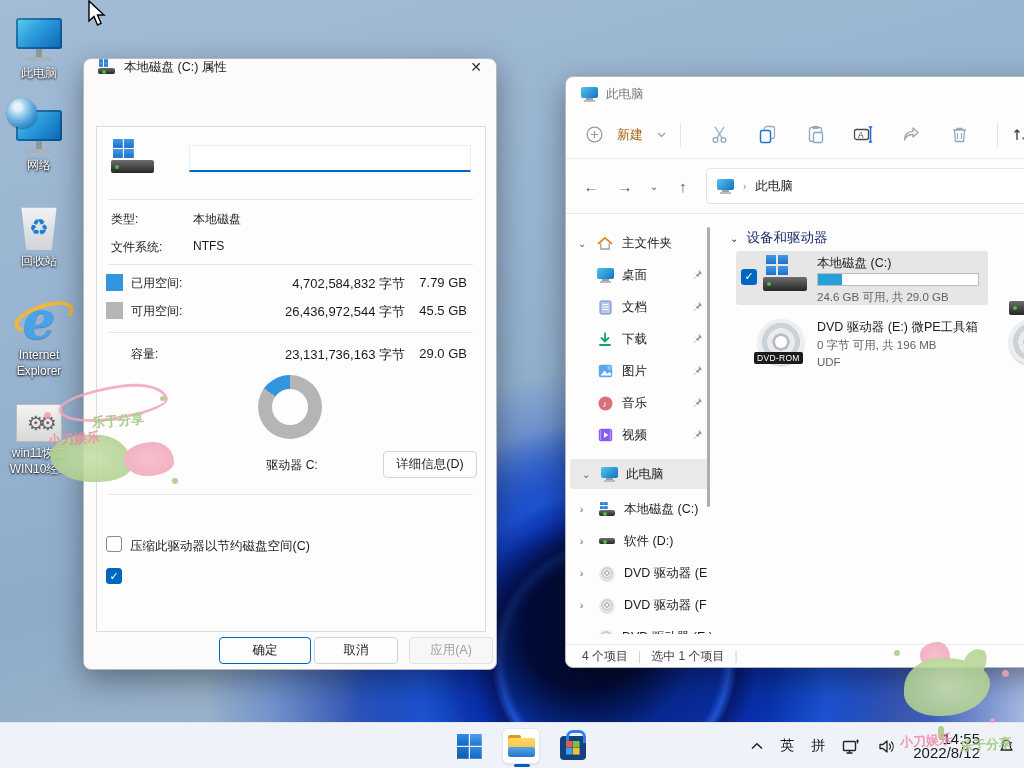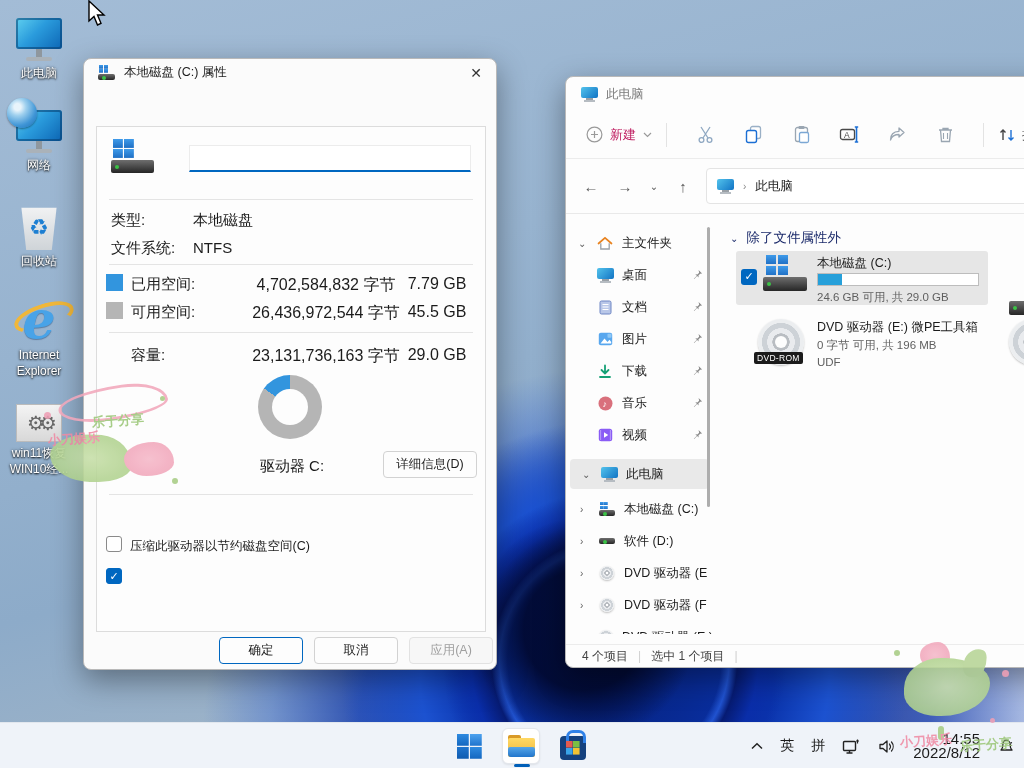--- a/index.html
+++ b/index.html
@@ -37,39 +37,39 @@
   .gearbox{width:46px;height:38px;background:linear-gradient(180deg,#f4f4f4,#d8d8d8);border:1px solid #bbb;
     display:flex;align-items:center;justify-content:center;color:#666;font-size:20px;letter-spacing:-6px}
   
   .cursor{position:absolute;left:87px;top:0;z-index:120}
 
   
   .window{position:absolute;background:#fbfbfb;border:1px solid #b9b9b9;box-shadow:0 10px 30px rgba(0,0,0,.38)}
 
   
   .dlg{left:83px;top:58px;width:414px;height:612px;border-radius:8px;z-index:20}
-  .dlg-title{height:34px;display:flex;align-items:flex-end;padding:12px 14px;font-size:12.5px}
+  .dlg-title{height:34px;display:flex;align-items:flex-start;padding:0 14px;font-size:12.5px}
   .dlg-title .t{margin-left:8px;flex:1}
   .dlg-close{width:30px;text-align:right;color:#333;font-size:14px}
   .tabs{display:flex;padding:0 12px;height:28px;align-items:flex-end}
   .tab{padding:5px 13px 6px;font-size:12.5px;color:#1b1b1b;border:1px solid transparent;border-bottom:none;position:relative}
   .tab.active{background:#fdfdfd;border-color:#dcdcdc;z-index:2;margin-bottom:-1px;padding-bottom:7px}
   .page{position:absolute;left:12px;top:67px;width:390px;height:506px;background:#fdfdfd;border:1px solid #dcdcdc}
   .hr{position:absolute;left:12px;right:12px;height:1px;background:#e4e4e4}
   .drv{position:relative;display:inline-block}
   .winlogo{display:block;background:
       linear-gradient(#3f9bea,#1f6fc4) 0 0,linear-gradient(#3f9bea,#1f6fc4) 100% 0,
       linear-gradient(#3f9bea,#1f6fc4) 0 100%,linear-gradient(#3f9bea,#1f6fc4) 100% 100%;
       background-size:47% 47%;background-repeat:no-repeat}
   .drvbody{display:block;background:linear-gradient(180deg,#6e6e6e,#262626);border-radius:2px;position:relative}
   .drvbody::after{content:"";position:absolute;left:4px;top:38%;width:4px;height:4px;border-radius:50%;background:#3bc246}
   .vol-input{position:absolute;left:92px;top:18px;width:282px;height:27px;background:#fff;
     border:1px solid #ececec;border-bottom:2px solid #0067c0}
-  .frow{position:absolute;font-size:15px}
-  .num{position:absolute;font-size:16px;text-align:center}
+  .frow{position:absolute;font-size:12px}
+  .num{position:absolute;font-size:13px;text-align:right}
   .sw{position:absolute;width:17px;height:17px}
   .donut{position:absolute;width:64px;height:64px;border-radius:50%}
   .donut::after{content:"";position:absolute;left:14px;top:14px;width:36px;height:36px;border-radius:50%;background:#fdfdfd}
   .btn{position:absolute;display:flex;align-items:center;justify-content:center;background:#fdfdfd;
     border:1px solid #d2d2d2;border-radius:4px;font-size:12.5px;height:27px}
   .btn.primary{border:1px solid #0067c0}
   .btn.disabled{color:#9f9f9f;background:#f7f7f7;border-color:#e2e2e2}
   .cb{position:absolute;width:16px;height:16px;border:1px solid #8a8a8a;border-radius:3px;background:#fff}
   .cb.checked{background:#0067c0;border-color:#0067c0;color:#fff;font-size:11px;text-align:center;line-height:15px}
   .cb-label{position:absolute;font-size:12.5px}
@@ -79,21 +79,21 @@
   .exp-title{height:34px;display:flex;align-items:center;padding:0 15px;color:#7a7a7a;font-size:12.5px}
   .exp-title .t{margin-left:8px}
   .mini-mon{position:relative;width:17px;height:14px;display:inline-block}
   .mini-mon i{position:absolute;left:0;top:0;width:17px;height:11px;border-radius:2px;
     background:linear-gradient(135deg,#53c3ec,#1173c4)}
   .mini-mon u{position:absolute;left:5px;top:11px;width:7px;height:2px;background:#9aa0a6}
   .mini-mon b{position:absolute;left:3px;top:13px;width:11px;height:1.5px;background:#b6bcc2}
   .cmdbar{position:absolute;left:0;top:34px;right:0;height:48px;display:flex;align-items:center;padding-left:20px;border-bottom:1px solid #ececec}
   .cmd-sep{width:1px;height:24px;background:#e3e3e3;margin:0 14px}
   .cmd-ic{width:48px;display:flex;justify-content:center}
-  .newbtn{display:flex;align-items:center;gap:7px;color:#be185d;font-size:13px}
+  .newbtn{display:flex;align-items:center;gap:14px;color:#a16207;font-size:13px}
   .sort{display:flex;align-items:center;gap:6px;color:#444;font-size:13px}
   .navrow{position:absolute;left:0;top:82px;right:0;height:55px;display:flex;align-items:center;border-bottom:1px solid #e9e9e9}
   .nav-ic{color:#5a5a5a;font-size:15px;width:34px;text-align:center}
   .addr{margin-left:6px;flex:1;height:36px;border:1px solid #e4e4e4;border-radius:4px;background:#fff;
     display:flex;align-items:center;padding:0 10px;gap:9px;font-size:12.5px}
   .addr .sep{color:#888;font-size:10px}
   .sidebar{position:absolute;left:0;top:138px;width:147px;bottom:23px;overflow:hidden;padding-top:12px}
   .sb-row{height:32px;display:flex;align-items:center;font-size:12.5px;position:relative;padding-left:12px}
   .sb-row .chev{width:18px;color:#5f5f5f;font-size:10px}
   .sb-row .sbi{width:18px;height:16px;margin-right:8px;display:flex;align-items:center;justify-content:center}
@@ -238,21 +238,21 @@
     <span class="num" style="left:150px;top:219px;width:158px">23,131,736,163 字节</span>
     <span class="num" style="left:310px;top:219px;width:60px">29.0 GB</span>
     <div class="donut" style="left: 161px; top: 248px; background: conic-gradient(rgb(181, 181, 181) 0deg, rgb(181, 181, 181) 305.64deg, rgb(50, 149, 222) 305.64deg, rgb(50, 149, 222) 360deg);"></div>
     <span class="frow" style="left:110px;top:330px;width:170px;text-align:center">驱动器 C:</span>
     <div class="btn" style="left:286px;top:324px;width:94px">详细信息(D)</div>
     <div class="hr" style="top:367px"></div>
     <span class="cb" style="left:9px;top:409px"></span>
     <span class="cb-label" style="left:33px;top:411px">压缩此驱动器以节约磁盘空间(C)</span>
     <span class="cb checked" style="left:9px;top:441px">✓</span>
   </div>
-  <div class="btn primary" style="left:135px;top:578px;width:84px">确定</div>
+  <div class="btn primary" style="left:135px;top:578px;width:92px">确定</div>
   <div class="btn" style="left:230px;top:578px;width:84px">取消</div>
   <div class="btn disabled" style="left:325px;top:578px;width:84px">应用(A)</div>
 </div>
 
 <div class="window exp">
   <div class="exp-title">
     <span class="mini-mon">
         <i></i>
         <u></u>
         <b></b>
@@ -367,45 +367,45 @@
             <path d="M3.5 4.5h6M3.5 7h6M3.5 9.5h6" stroke="#fff" stroke-width="1.1"></path>
           </svg>
         </span>
       <span>文档</span>
       <svg class="pin" width="11" height="11" viewBox="0 0 12 12">
           <path d="M7.2 1l3.8 3.8-2.1.4-1.9 1.9.3 2.3-1.7-1.7L2.4 11 2 10.6l3.3-3.2L3.6 5.7l2.3.3 1.9-1.9z" fill="#8a8a8a"></path>
         </svg>
     </div>
     <div class="sb-row pinned">
       <span class="sbi">
+          <svg width="14" height="15" viewBox="0 0 14 15">
+            <path d="M7 1.5v8M3.5 6L7 9.5 10.5 6" fill="none" stroke="#15a075" stroke-width="1.8" stroke-linecap="round"></path>
+            <path d="M2 13h10" stroke="#15a075" stroke-width="1.8" stroke-linecap="round"></path>
+          </svg>
+        </span>
+      <span>下载</span>
+      <svg class="pin" width="11" height="11" viewBox="0 0 12 12">
+          <path d="M7.2 1l3.8 3.8-2.1.4-1.9 1.9.3 2.3-1.7-1.7L2.4 11 2 10.6l3.3-3.2L3.6 5.7l2.3.3 1.9-1.9z" fill="#8a8a8a"></path>
+        </svg>
+    </div>
+    <div class="sb-row pinned">
+      <span class="sbi">
           <svg width="15" height="14" viewBox="0 0 15 14">
             <rect x="0.8" y="0.8" width="13.4" height="12.4" rx="2" fill="#58a7ee"></rect>
             <path d="M2.5 11.5l4-5 3 3.4 2-2.2 1.7 2.3v1.5z" fill="#fff"></path>
             <rect x="9.5" y="1.8" width="4" height="4" rx="0.8" fill="#8ec7f5"></rect>
           </svg>
         </span>
       <span>图片</span>
       <svg class="pin" width="11" height="11" viewBox="0 0 12 12">
           <path d="M7.2 1l3.8 3.8-2.1.4-1.9 1.9.3 2.3-1.7-1.7L2.4 11 2 10.6l3.3-3.2L3.6 5.7l2.3.3 1.9-1.9z" fill="#8a8a8a"></path>
         </svg>
     </div>
     <div class="sb-row pinned">
       <span class="sbi">
-          <svg width="14" height="15" viewBox="0 0 14 15">
-            <path d="M7 1.5v8M3.5 6L7 9.5 10.5 6" fill="none" stroke="#15a075" stroke-width="1.8" stroke-linecap="round"></path>
-            <path d="M2 13h10" stroke="#15a075" stroke-width="1.8" stroke-linecap="round"></path>
-          </svg>
-        </span>
-      <span>下载</span>
-      <svg class="pin" width="11" height="11" viewBox="0 0 12 12">
-          <path d="M7.2 1l3.8 3.8-2.1.4-1.9 1.9.3 2.3-1.7-1.7L2.4 11 2 10.6l3.3-3.2L3.6 5.7l2.3.3 1.9-1.9z" fill="#8a8a8a"></path>
-        </svg>
-    </div>
-    <div class="sb-row pinned">
-      <span class="sbi">
           <svg width="15" height="15" viewBox="0 0 15 15">
             <circle cx="7.5" cy="7.5" r="7" fill="#d9707c"></circle>
             <text x="4.5" y="11" font-size="9" fill="#fff">♪</text>
           </svg>
         </span>
       <span>音乐</span>
       <svg class="pin" width="11" height="11" viewBox="0 0 12 12">
           <path d="M7.2 1l3.8 3.8-2.1.4-1.9 1.9.3 2.3-1.7-1.7L2.4 11 2 10.6l3.3-3.2L3.6 5.7l2.3.3 1.9-1.9z" fill="#8a8a8a"></path>
         </svg>
     </div>
@@ -470,21 +470,21 @@
           <span class="disc" style="width:14px;height:14px"></span>
         </span>
       <span style="white-space:nowrap">DVD 驱动器 (E:)</span>
     </div>
   </div>
   <div class="sb-scroll"></div>
 
   <div class="main">
     <div class="sect">
       <span class="chev">⌄</span>
-      <span>除了文件属性外</span>
+      <span>设备和驱动器</span>
     </div>
 
     <div class="drive-item sel-box" style="left:20px;top:36px;width:252px;height:54px">
       <span class="chkbox" style="left:5px;top:18px">✓</span>
       <span class="drv" style="position:absolute;left:27px;top:4px;width:46px;height:46px">
         <span class="winlogo" style="width:22px;height:20px;margin-left:3px"></span>
         <span class="drvbody" style="width:44px;height:14px;margin-top:2px"></span>
       </span>
       <span style="position:absolute;left:81px;top:4px;font-size:12.5px">本地磁盘 (C:)</span>
       <span class="bar" style="left:81px;top:22px;width:162px">

